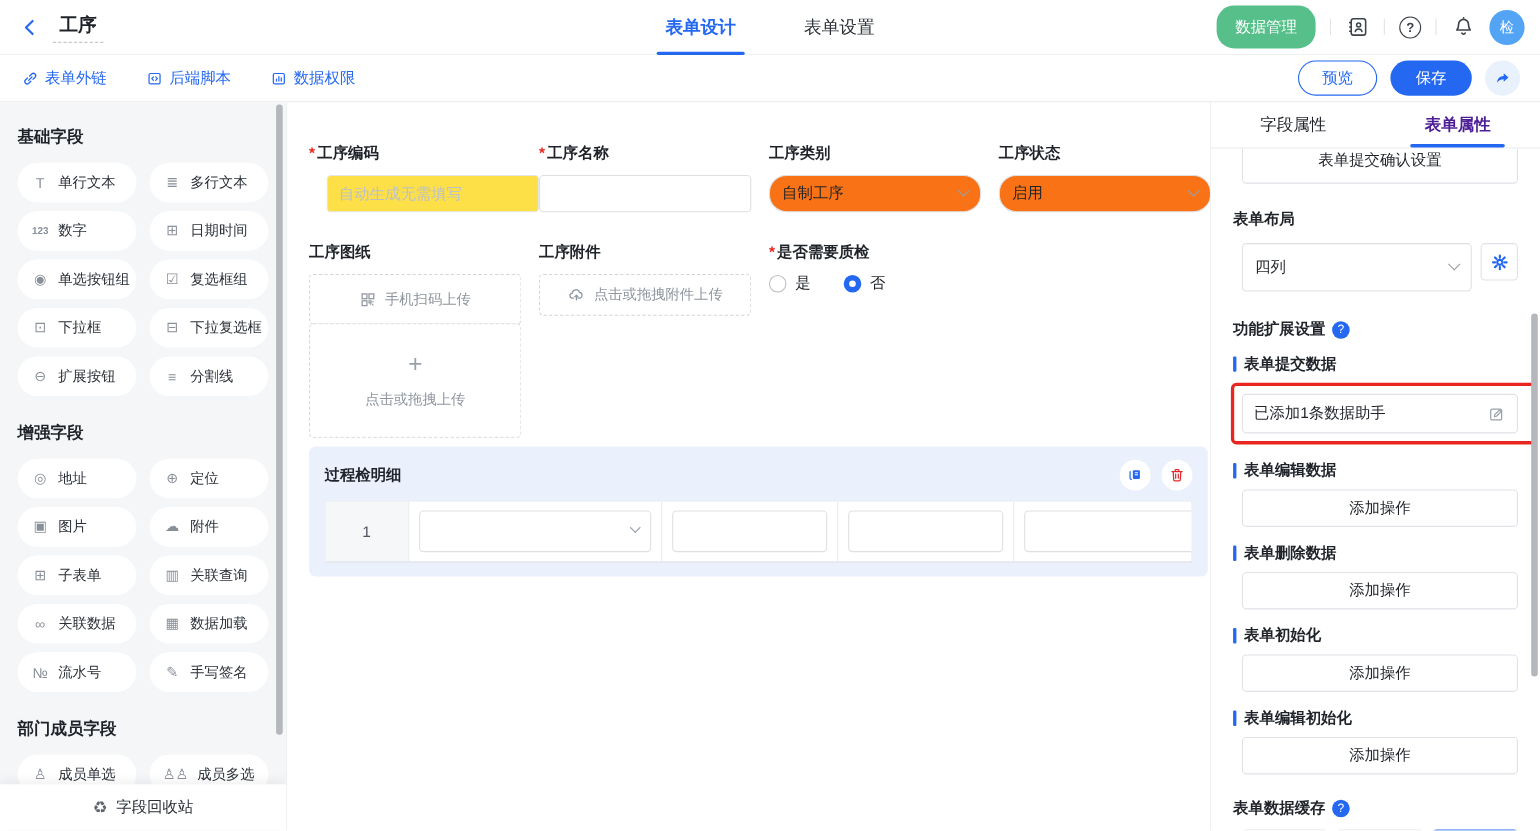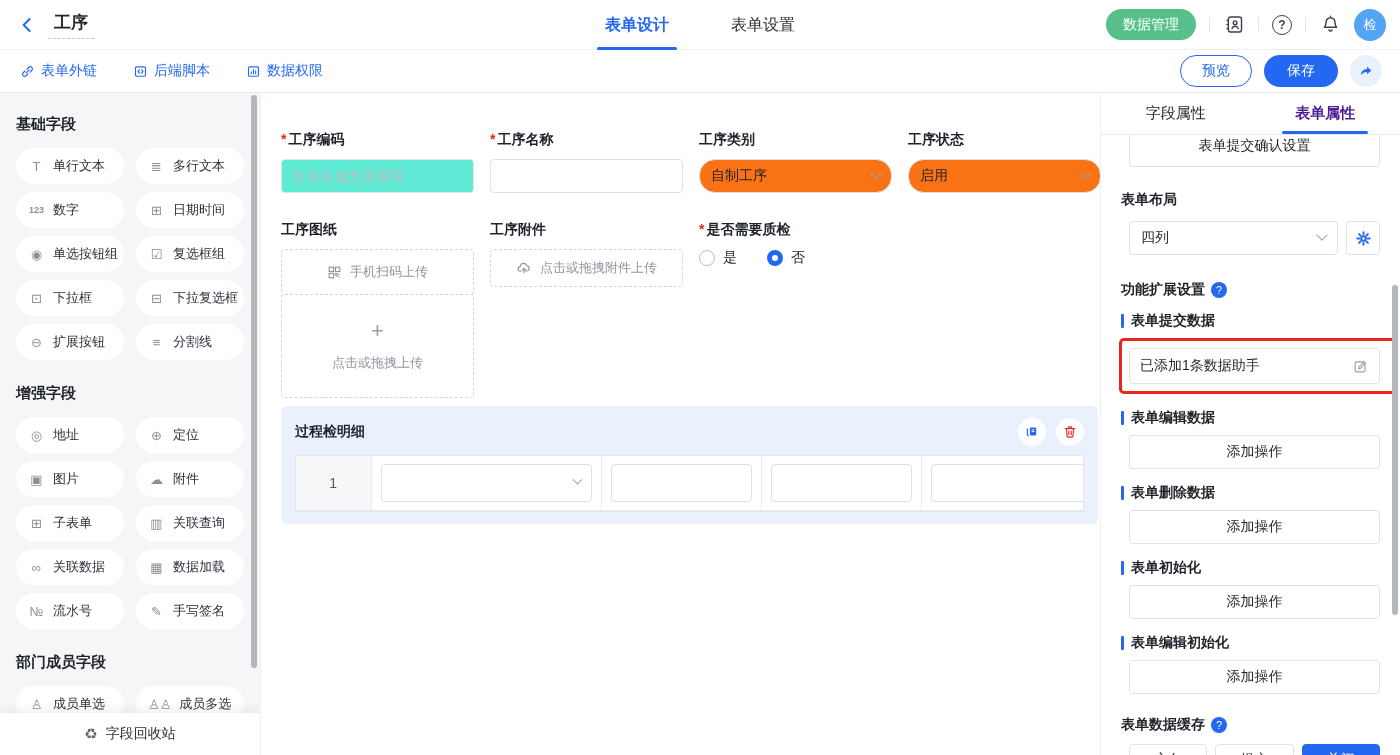--- a/index.html
+++ b/index.html
@@ -14,21 +14,21 @@
   .header { position:absolute; top:0; left:0; right:0; height:50px; background:#fff;
     border-bottom:1px solid #eef0f2; display:flex; align-items:center; z-index:40; }
   .hdr-left { display:flex; align-items:center; gap:10px; padding-left:16px; }
   .back-btn { width:22px; height:22px; display:flex; align-items:center; justify-content:center; cursor:pointer; }
   .hdr-title { font-size:17px; font-weight:bold; padding:0 6px 4px; border-bottom:1px dashed #c6cad0; }
   .hdr-tabs { position:absolute; left:50%; top:0; transform:translateX(-50%); height:50px; display:flex; gap:62px; }
   .hdr-tab { display:flex; align-items:center; font-size:16px; color:#2b3038; cursor:pointer; position:relative; }
   .hdr-tab.active { color:#2468f2; font-weight:600; }
   .hdr-tab.active::after { content:""; position:absolute; left:-8px; right:-8px; bottom:0; height:3px; background:#2468f2; border-radius:2px; }
   .hdr-right { margin-left:auto; display:flex; align-items:center; gap:13px; padding-right:14px; }
-  .green-pill { height:31px; border-radius:16px; background:#57c08a; color:#fff; font-size:14px;
+  .green-pill { height:39px; border-radius:16px; background:#57c08a; color:#fff; font-size:14px;
     display:flex; align-items:center; padding:0 17px; border:none; cursor:pointer; }
   .v-div { width:1px; height:15px; background:#e2e4e8; }
   .hdr-ic { width:22px; height:22px; color:#3c424b; display:flex; align-items:center; justify-content:center; cursor:pointer; }
   .help-circle { width:20px; height:20px; border:1.6px solid #3c424b; border-radius:50%;
     display:flex; align-items:center; justify-content:center; font-size:12px; font-weight:bold; color:#3c424b; cursor:pointer; }
   .avatar { width:32px; height:32px; border-radius:50%; background:#54a4f5; color:#fff; font-size:13px;
     display:flex; align-items:center; justify-content:center; cursor:pointer; }
 
   
   .toolbar { position:absolute; top:50px; left:0; right:0; height:43px; background:#fff;
@@ -62,21 +62,21 @@
   
   .canvas { position:absolute; top:93px; left:260px; width:840px; bottom:0; background:#fff;
     border-left:1px solid #eef0f2; overflow:hidden; }
   .canvas-inner { padding:38px 0 0 20px; width:826px; }
   .form-grid { display:grid; grid-template-columns:repeat(4,193px); column-gap:16px; align-items:start; }
   .fld-label { font-size:14px; font-weight:bold; margin-bottom:10px; display:flex; align-items:baseline; }
   .req { color:#e8261f; margin-right:2px; font-weight:bold; }
   .ctl-input { width:100%; height:34px; border:1px solid #dee0e3; border-radius:4px; padding:0 10px;
     font-size:14px; font-family:inherit; color:#1f2329; background:#fff; outline:none; }
   .ctl-input::placeholder { color:#bcc0c6; }
-  .ctl-input.disabled { background:#5eead4; border-color:#e3e5e8; }
+  .ctl-input.disabled { background:#fde047; border-color:#e3e5e8;margin-left:16px; }
   .ctl-select { height:34px; border:1px solid #dee0e3; border-radius:16px; background:#f97316;
     display:flex; align-items:center; padding:0 11px; font-size:14px; cursor:pointer; }
   .ctl-select .chev { margin-left:auto; width:8px; height:8px; border-right:1.6px solid #9aa0a8;
     border-bottom:1.6px solid #9aa0a8; transform:rotate(45deg) translate(-2px,-2px); }
   .row2 { margin-top:28px; }
   .scan-box { height:46px; border:1px dashed #d2d5da; border-radius:4px; display:flex; align-items:center;
     justify-content:center; gap:8px; color:#8f959e; font-size:13px; cursor:pointer; background:#fff; }
   .upload-box { margin-top:-1px; height:104px; border:1px dashed #d2d5da; border-radius:4px; display:flex;
     flex-direction:column; align-items:center; justify-content:center; gap:12px; color:#8f959e; font-size:13px;
     cursor:pointer; background:#fff; }
@@ -113,21 +113,21 @@
   .panel-tabs { height:42px; display:flex; border-bottom:1px solid #e9ebee; background:#fff; position:relative; z-index:4; }
   .panel-tab { flex:1; display:flex; align-items:center; justify-content:center; font-size:15px; cursor:pointer; position:relative; }
   .panel-tab.active { color:#4c1d95; font-weight:600; }
   .panel-tab.active::after { content:""; position:absolute; bottom:0; left:50%; transform:translateX(-50%);
     width:86px; height:3px; background:#2468f2; border-radius:2px; }
   .panel-body { position:absolute; top:42px; left:0; right:0; bottom:0; overflow:hidden; padding:0 20px; }
   .confirm-btn { display:block; width:calc(100% - 8px); margin:-10px 0 0 8px; height:42px; background:#fff;
     border:1px solid #dfe2e7; border-radius:4px; font-size:14px; font-family:inherit; color:#1f2329; cursor:pointer; }
   .p-label { font-size:14px; font-weight:bold; margin:24px 0 12px; }
   .layout-row { display:flex; gap:8px; margin-left:8px; }
-  .layout-select { flex:1; height:34px; border:1px solid #dee0e3; border-radius:4px; display:flex;
+  .layout-select { flex:1; height:44px; border:1px solid #dee0e3; border-radius:4px; display:flex;
     align-items:center; padding:7px 11px; font-size:14px; cursor:pointer; background:#fff; }
   .layout-select .chev { margin-left:auto; width:8px; height:8px; border-right:1.6px solid #9aa0a8;
     border-bottom:1.6px solid #9aa0a8; transform:rotate(45deg) translate(-2px,-2px); }
   .gear-btn { width:34px; height:34px; border:1px solid #dfe2e7; border-radius:4px; background:#fff;
     display:flex; align-items:center; justify-content:center; cursor:pointer; }
   .bold-title { display:flex; align-items:center; gap:6px; font-size:14px; font-weight:bold; margin:26px 0 2px; }
   .q-badge { width:16px; height:16px; border-radius:50%; background:#2468f2; color:#fff; font-size:11px;
     display:flex; align-items:center; justify-content:center; font-weight:normal; cursor:pointer; }
   .sec-title { display:flex; align-items:center; gap:7px; font-size:14px; font-weight:bold; margin:13px 0 8px; }
   .blue-bar { width:3px; height:14px; background:#2468f2; border-radius:1px; flex:none; }

